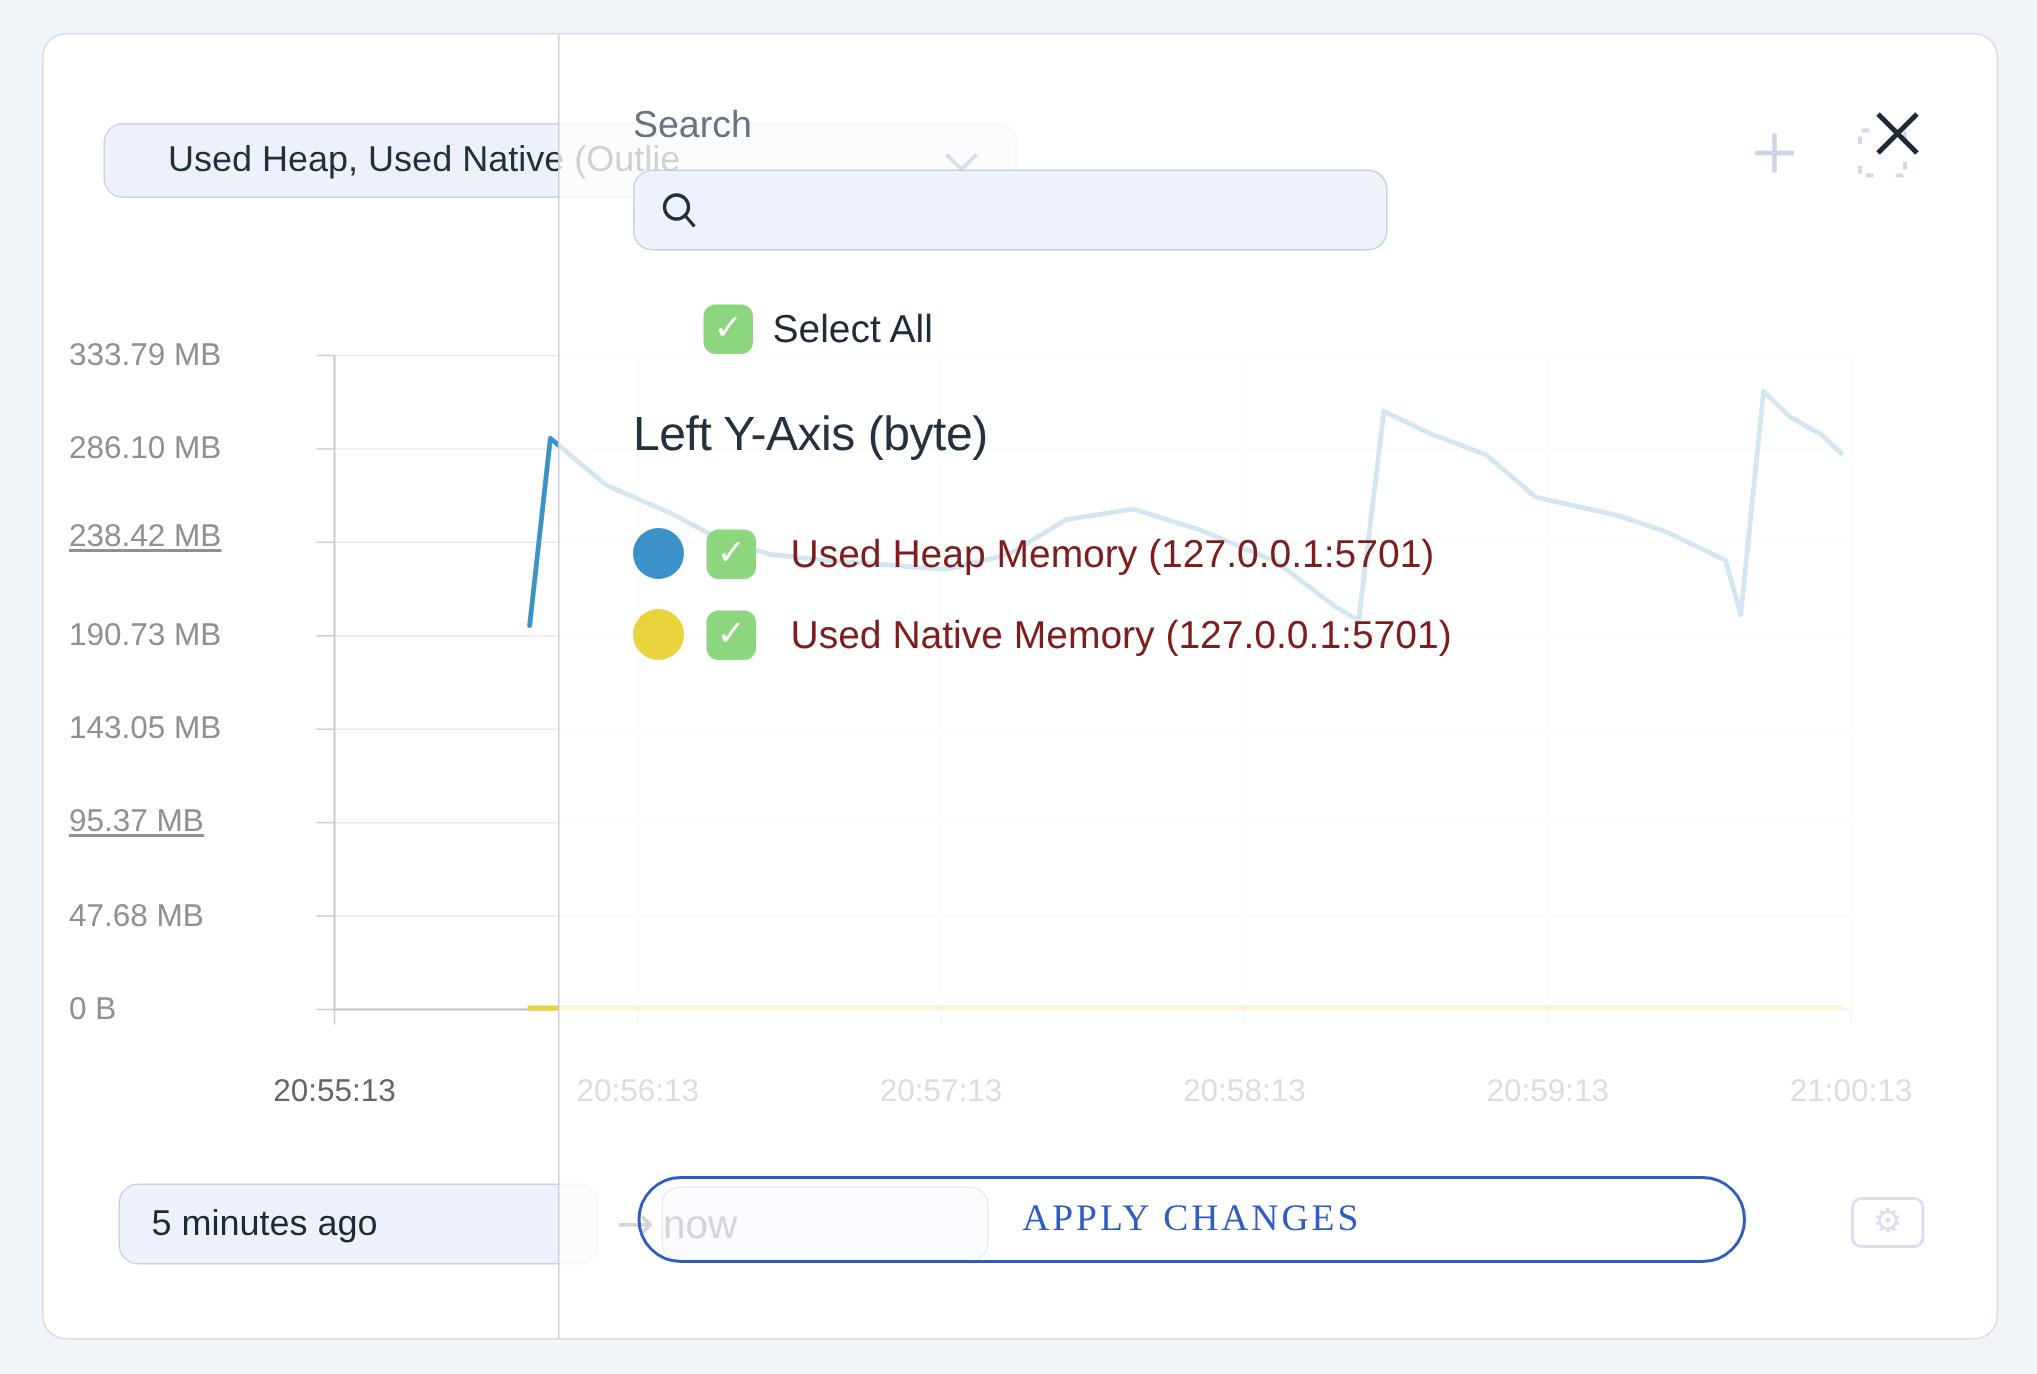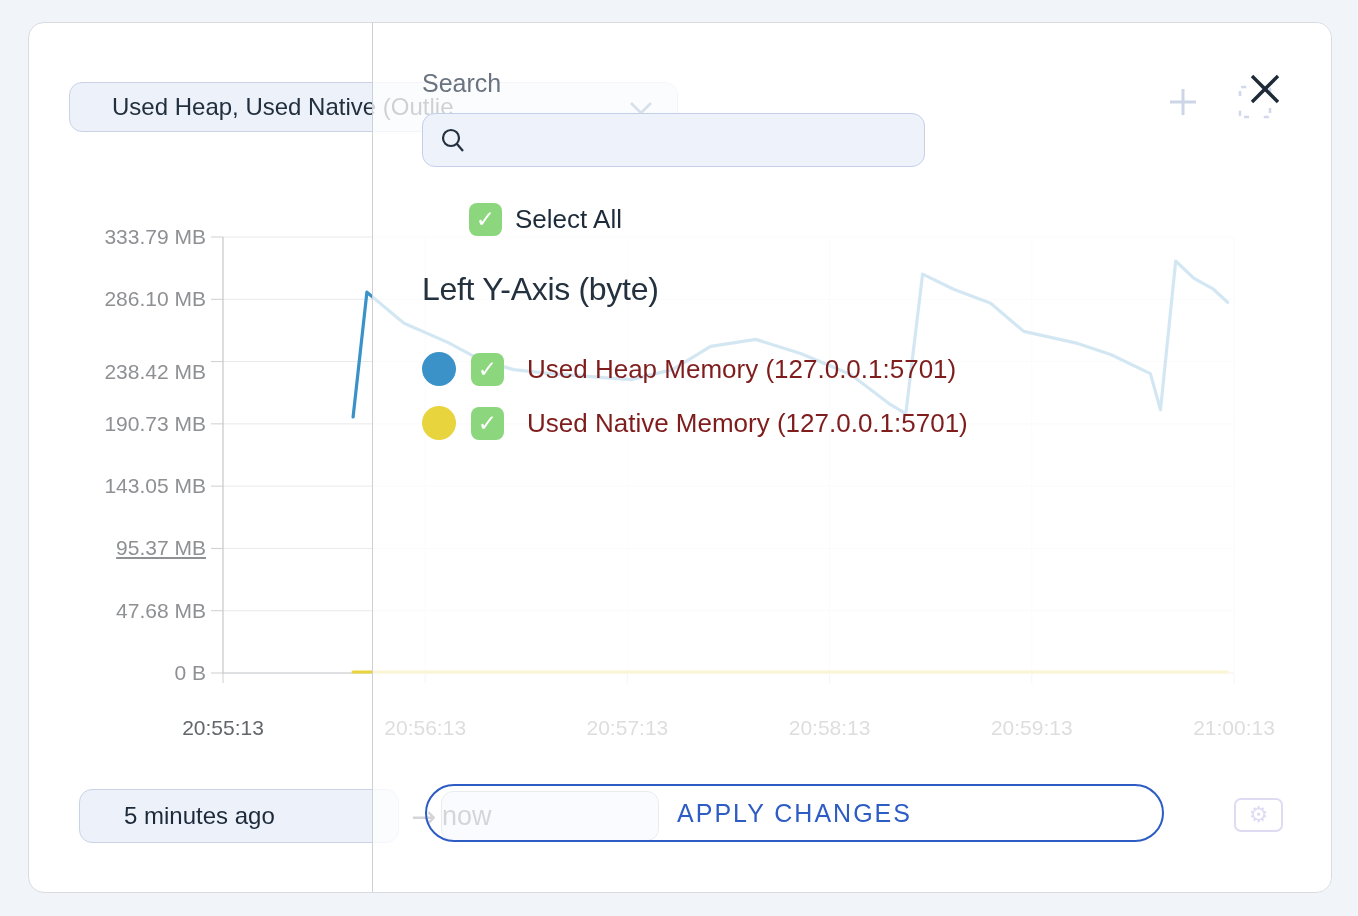--- a/index.html
+++ b/index.html
@@ -9,27 +9,27 @@
     box-sizing:border-box;overflow:hidden;}
   
   #chart{position:absolute;left:0;top:0;width:1304px;height:871px;}
   .dropdown{position:absolute;left:40px;top:59px;width:609px;height:50px;
     background:#edf1fa;border:1px solid #c9d2e6;border-radius:13px;
     box-sizing:border-box;display:flex;align-items:center;padding:0 52px 0 42px;}
   .dropdown .val{font-size:24px;color:#22303e;white-space:nowrap;overflow:hidden;}
   .dropdown .chev{position:absolute;right:24px;top:18px;}
   .icon-plus{position:absolute;left:1138px;top:63px;width:32px;height:32px;}
   .icon-expand{position:absolute;left:1208px;top:61px;width:36px;height:36px;}
-  .ylab{position:absolute;left:17px;width:160px;text-align:right;
+  .ylab{position:absolute;left:17px;width:160px;text-align:left;
     font-size:21px;color:#8e9093;}
   .xlab{position:absolute;top:693px;width:120px;text-align:center;
     font-size:21px;color:#63666b;}
   .from-input{position:absolute;left:50px;top:766px;width:320px;height:54px;
     background:#edf1fa;border:1px solid #c9d2e6;border-radius:13px;
-    box-sizing:border-box;display:flex;align-items:center;padding-left:44px;
+    box-sizing:border-box;display:flex;align-items:center;padding-left:21px;
     font-size:24px;color:#1c2a3a;}
   .arrow{position:absolute;left:382px;top:776px;width:40px;
     font-size:30px;color:#39404d;font-family:"DejaVu Sans",sans-serif;}
   .to-input{position:absolute;left:412px;top:768px;width:218px;height:50px;
     background:#e8edf8;border:1.5px solid #9aa5b8;border-radius:12px;
     box-sizing:border-box;display:flex;align-items:center;
     font-size:27px;color:#39404d;}
   .gear-btn{position:absolute;left:1205px;top:775px;width:49px;height:34px;
     background:#ffffff;border:2px solid #695bc3;border-radius:7px;
     box-sizing:border-box;display:flex;align-items:center;justify-content:center;}
@@ -54,21 +54,21 @@
   .select-all .lbl{margin-left:13px;font-size:26px;color:#1d2b3a;}
   .section-h{position:absolute;left:49px;top:248px;margin:0;font-weight:400;
     font-size:32px;color:#24313f;letter-spacing:-0.3px;}
   #series-options{position:absolute;left:49px;top:329px;display:flex;
     flex-direction:column;gap:20px;}
   .opt-row{display:flex;align-items:center;}
   .dot{width:34px;height:34px;border-radius:50%;flex:0 0 34px;margin-right:15px;}
   .opt-label{margin-left:23px;font-size:26px;color:#7f1d1d;white-space:nowrap;}
   .apply-btn{position:absolute;left:52px;top:761px;width:739px;height:58px;
     background:transparent;border:2px solid #2e5cc5;border-radius:29px;
-    box-sizing:border-box;font-family:Liberation Sans, sans-serif;
+    box-sizing:border-box;font-family:Liberation Serif, serif;
     font-size:25px;letter-spacing:2px;color:#2e5cc5;cursor:pointer;}
 </style>
 </head>
 <body>
 
 <div class="card">
 
   <svg id="chart">
       <line x1="194" y1="214" x2="1205" y2="214" stroke="#e9e9e9" stroke-width="1"></line>
       <line x1="182" y1="214" x2="194" y2="214" stroke="#cfcfcf" stroke-width="1"></line>
@@ -113,21 +113,21 @@
     <line x1="16" y1="3" x2="16" y2="29" stroke="#1d3f96" stroke-width="3"></line>
     <line x1="3" y1="16" x2="29" y2="16" stroke="#1d3f96" stroke-width="3"></line>
   </svg>
   <svg class="icon-expand" viewBox="0 0 36 36">
     <path d="M3 12 V6 Q3 3 6 3 H12 M24 3 H30 Q33 3 33 6 V12 M33 24 V30 Q33 33 30 33 H24 M12 33 H6 Q3 33 3 30 V24" fill="none" stroke="#2a4d9e" stroke-width="2.6" stroke-dasharray="5 4"></path>
   </svg>
 
   <div id="ylabels">
       <div class="ylab" style="top: 202px;">333.79 MB</div>
       <div class="ylab" style="top: 264.293px;">286.10 MB</div>
-      <div class="ylab" style="top: 337px;">238.42 MB</div>
+      <div class="ylab" style="top: 323px; text-decoration: underline;">238.42 MB</div>
       <div class="ylab" style="top: 388.866px;">190.73 MB</div>
       <div class="ylab" style="top: 451.147px;">143.05 MB</div>
       <div class="ylab" style="top: 513.427px; text-decoration: underline;">95.37 MB</div>
       <div class="ylab" style="top: 575.72px;">47.68 MB</div>
       <div class="ylab" style="top: 638px;">0 B</div>
     </div>
   <div id="xlabels">
       <div class="xlab" style="left: 134px;">20:55:13</div>
       <div class="xlab" style="left: 336.2px;">20:56:13</div>
       <div class="xlab" style="left: 538.4px;">20:57:13</div>

